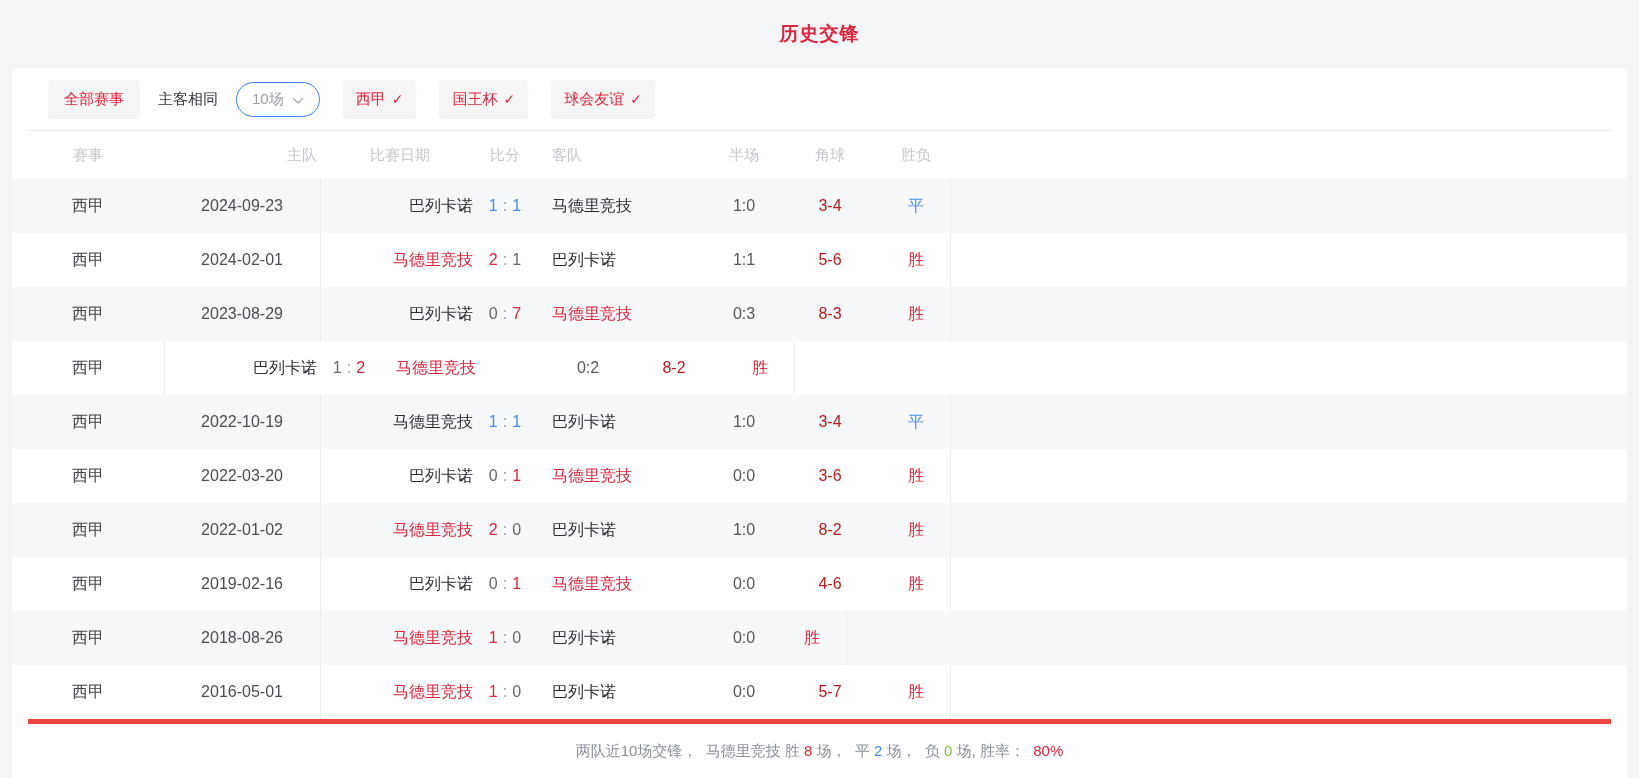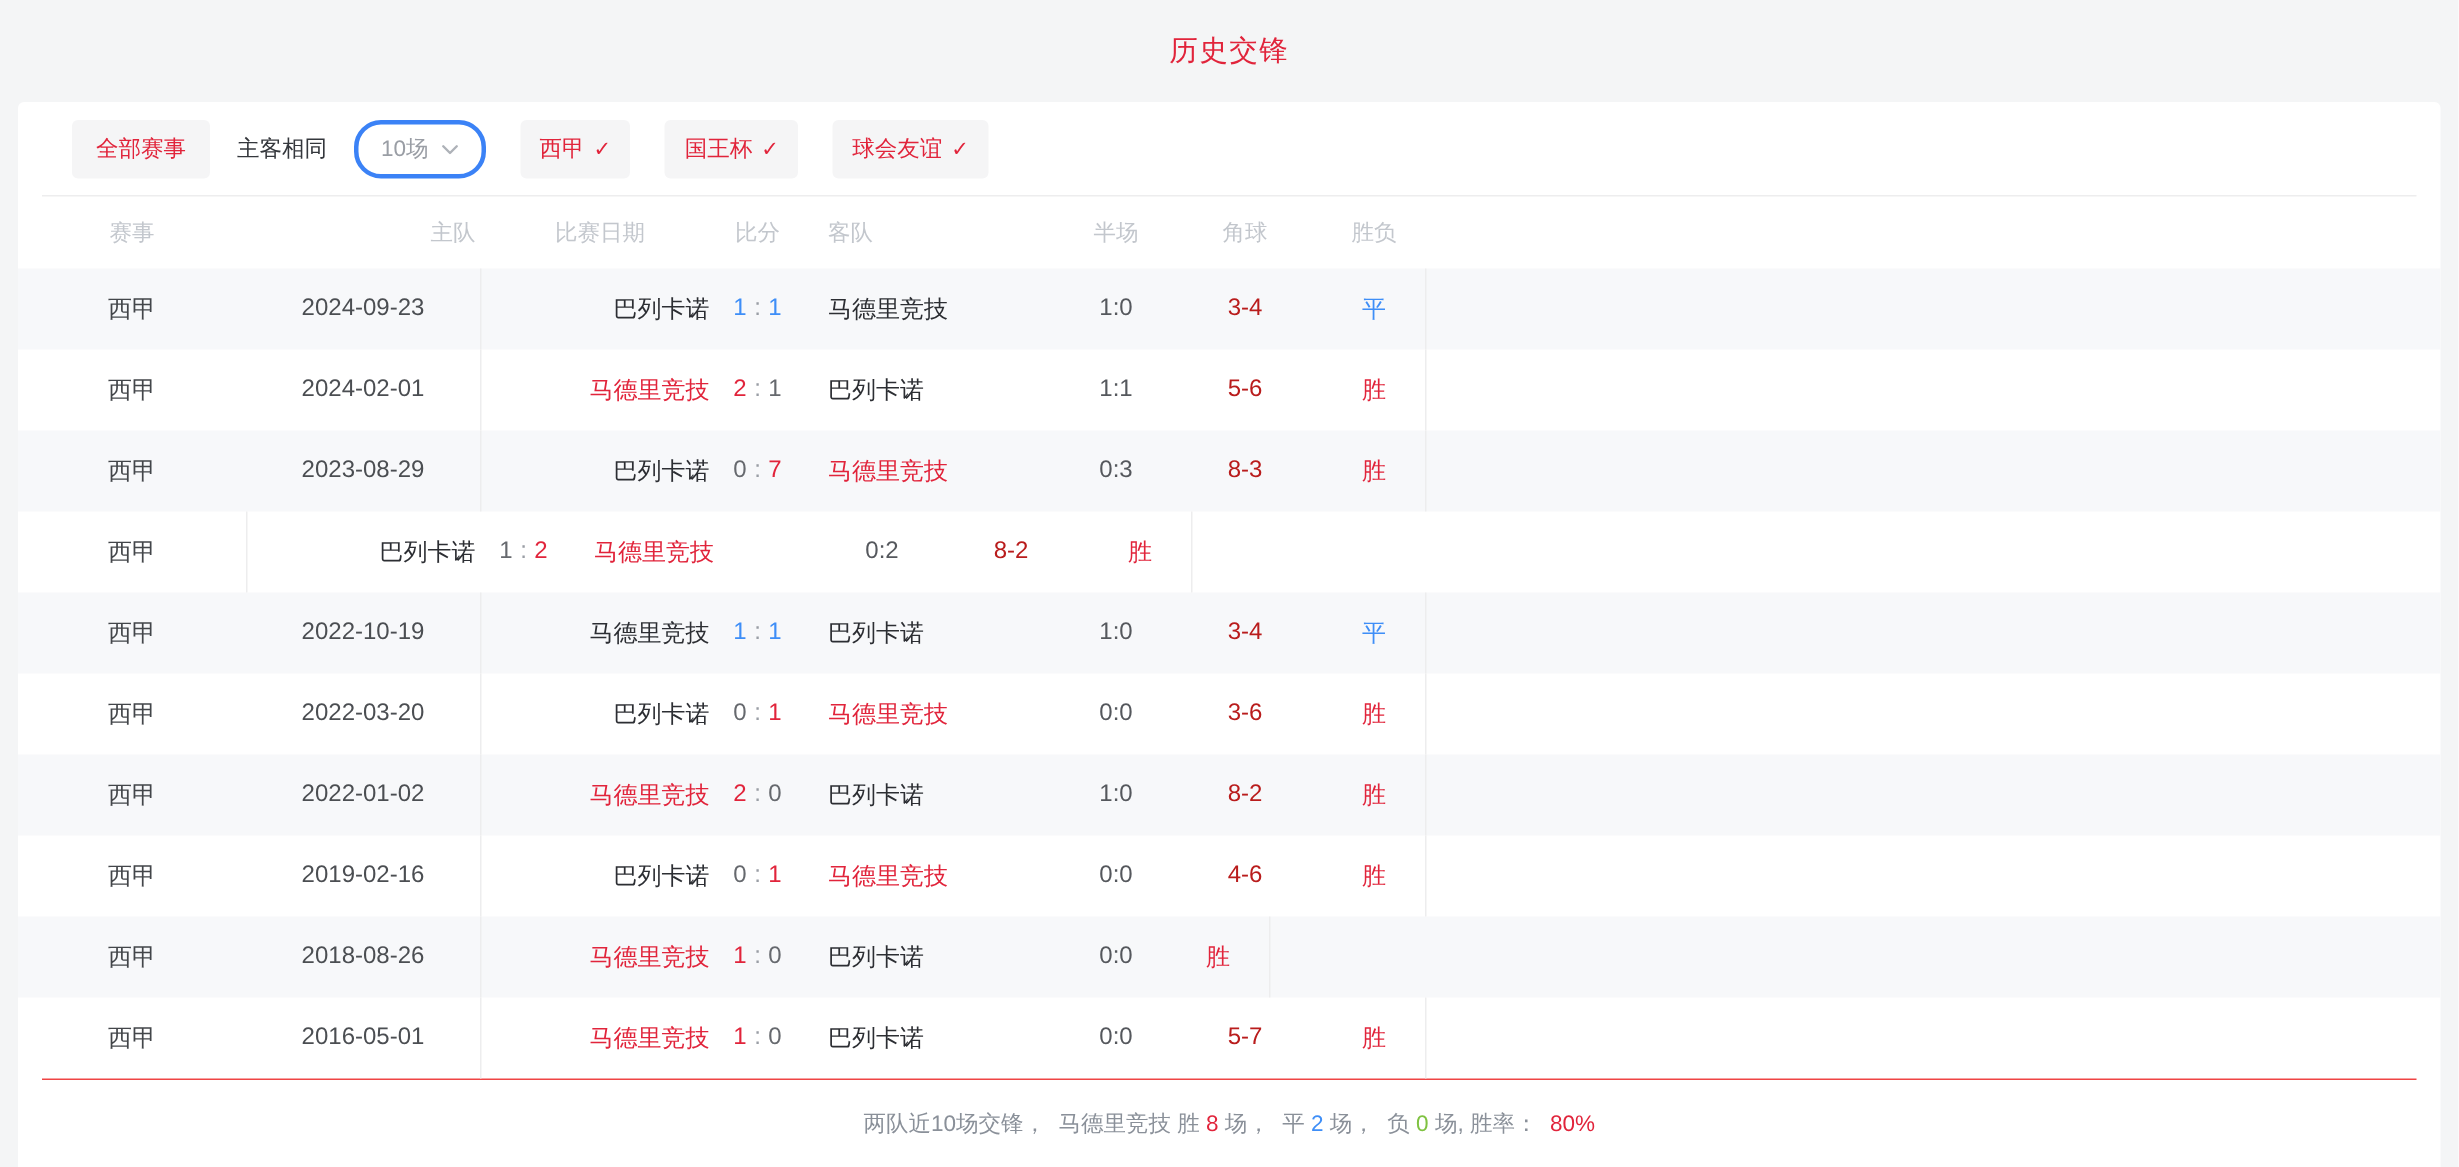--- a/index.html
+++ b/index.html
@@ -4,36 +4,36 @@
 <style>
   * { margin:0; padding:0; box-sizing:border-box; }
   html,body { width:1639px; height:778px; overflow:hidden; }
   body {
     background:#f4f5f6;
     font-family:"Liberation Sans","DejaVu Sans",sans-serif;
     color:#2f3237;
   }
   
   .title-bar { height:68px; display:flex; align-items:center; justify-content:center; }
-  .page-title { color:#e1243b; font-size:19px; font-weight:400; letter-spacing:1px; }
+  .page-title { color:#e1243b; font-size:19px; font-weight:700; letter-spacing:1px; }
 
   
   .panel { margin:0 12px; background:#fff; border-radius:4px 4px 0 0; height:710px; }
 
   
   .filter-bar { height:62px; display:flex; align-items:center; padding-left:36px; font-size:15px; }
   .btn-all {
     background:#f5f5f6; color:#e1243b; border:none; border-radius:4px;
     padding:10px 16px; font-size:15px; cursor:pointer;
     font-family:inherit;
   }
   .label-venue { margin-left:18px; color:#34373c; }
   .pill {
     margin-left:18px; display:flex; align-items:center; gap:8px;
-    border:3px solid #3b82f6; border-radius:18px; background:#fff;
+    border:1px solid #3b82f6; border-radius:18px; background:#fff;
     padding:7px 15px; color:#9a9ea5; font-size:15px; cursor:pointer;
     font-family:inherit;
   }
   .chev { display:inline-block; }
   .btn-comp {
     margin-left:23px; background:#f5f5f6; color:#e1243b; border:none; border-radius:4px;
     padding:10px 13px; font-size:15px; cursor:pointer; display:flex; align-items:center; gap:6px;
     font-family:inherit;
   }
   .check { font-weight:bold; font-size:14px; }
@@ -59,21 +59,21 @@
   .score-sep { color:#9a9ea5; margin:0 5px; }
 
   .t-red   { color:#e1243b; }
   .t-blue  { color:#3e8ef7; }
   .t-green { color:#7fc241; }
   .t-dark  { color:#2c2e33; }
   .t-gray  { color:#66696e; }
 
   
   .summary {
-    margin:0 16px; border-top:1px solid #ef4444; height:59px;
+    margin:0 16px; border-top:5px solid #ef4444; height:59px;
     display:flex; align-items:center; justify-content:center;
     font-size:15px; color:#8a9099;
   }
   .summary span { white-space:pre; }
   .summary .t-plain { color:#8a9099; }
 </style>
 </head>
 <body>
 
 <div class="title-bar">

